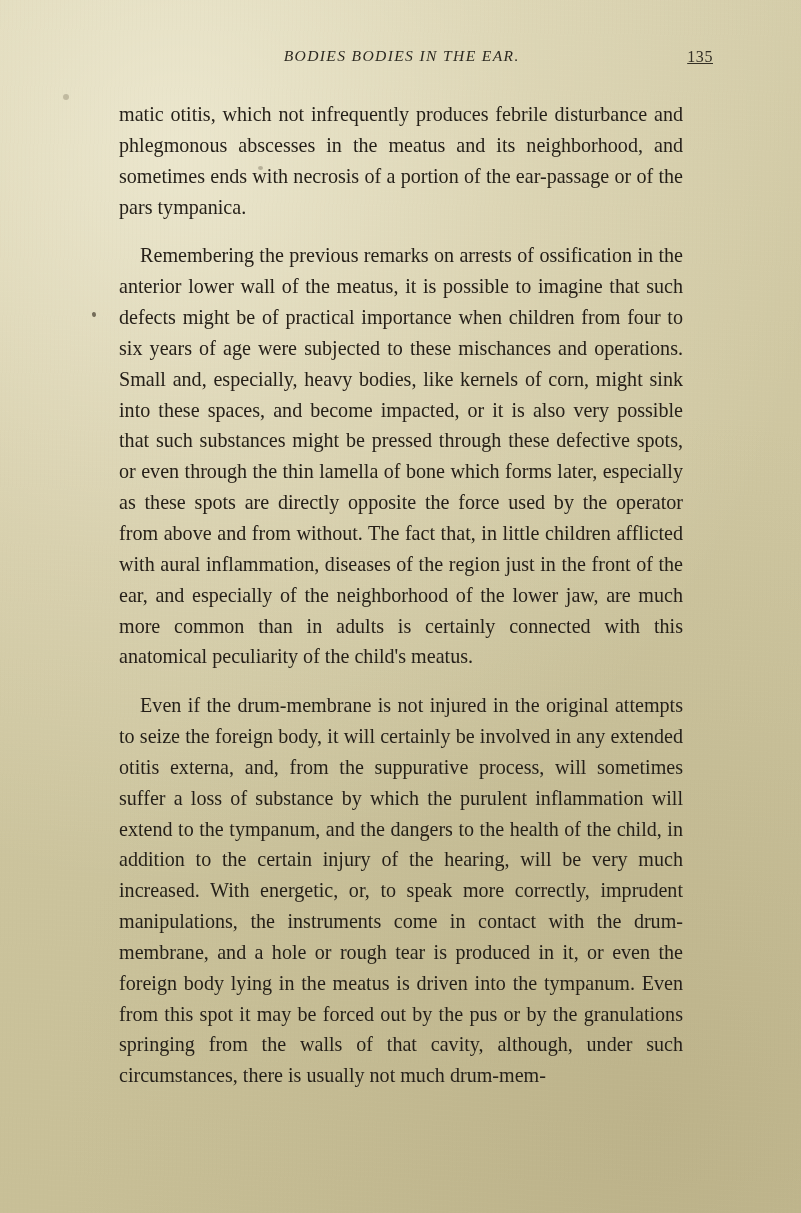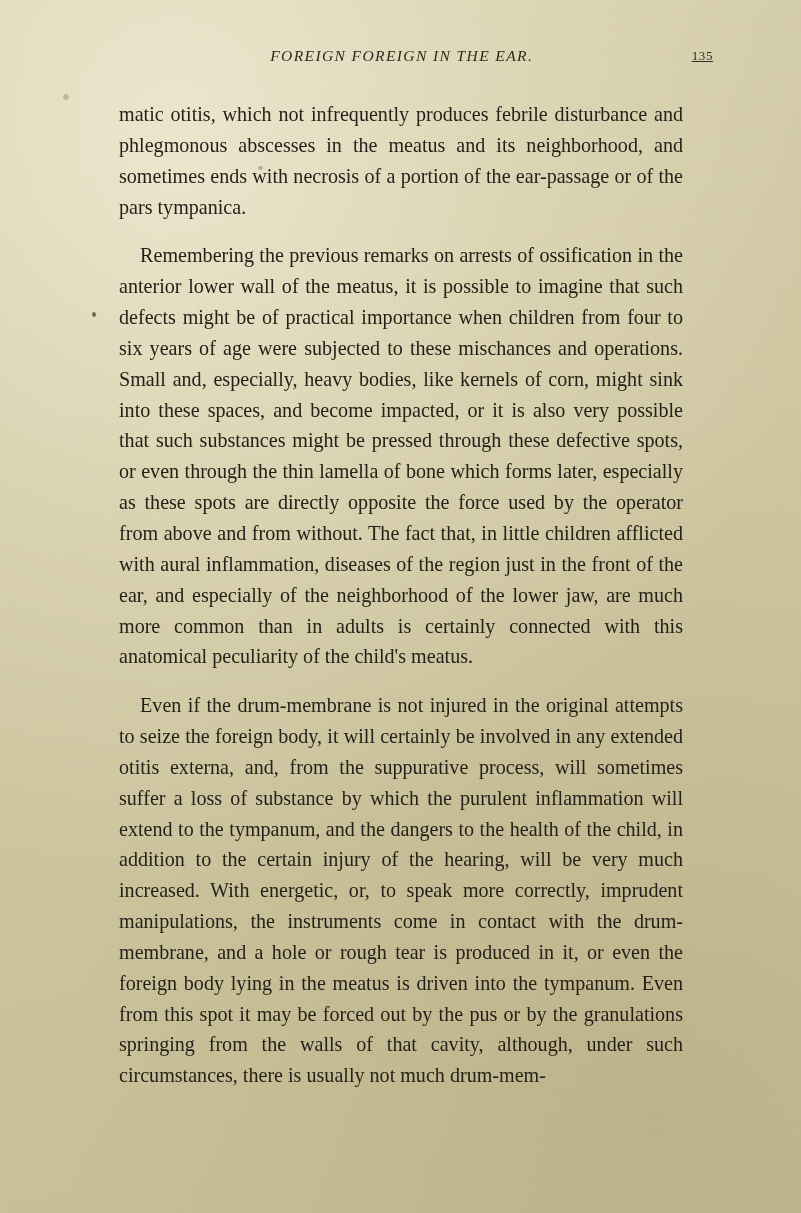--- a/index.html
+++ b/index.html
@@ -60,21 +60,21 @@
     font-size: 15.6px;
     letter-spacing: 1.35px;
     color: #2d2a21;
     white-space: nowrap;
     text-indent: 1.35px;
   }
   .head-folio {
     position: absolute;
     right: -12px;
     top: 1px;
-    font-size: 13px;
+    font-size: 16px;
     letter-spacing: 0.6px;
     color: #332f25;
     text-decoration: underline;
   }
 
   
   .body-text {
     margin-top: 13px;
     font-size: 20.1px;
     line-height: 30.85px;
@@ -133,21 +133,21 @@
 <div id="page">
 
   <div id="grain"></div>
   <div id="speck3"></div>
   <div id="speck2"></div>
   <div id="speck"></div>
 
   <div class="content">
 
     <div class="running-head">
-      <div class="head-title">FOREIGN FOREIGN IN THE EAR.</div>
+      <div class="head-title">BODIES BODIES IN THE EAR.</div>
       <div class="head-folio">135</div>
     </div>
 
     <div class="body-text">
       <p class="first">matic otitis, which not infrequently produces febrile disturbance and phlegmonous abscesses in the meatus and its neighborhood, and sometimes ends with necrosis of a portion of the ear-passage or of the pars tympanica.</p>
       <p>Remembering the previous remarks on arrests of ossification in the anterior lower wall of the meatus, it is possible to imagine that such defects might be of practical importance when children from four to six years of age were subjected to these mischances and operations. Small and, especially, heavy bodies, like kernels of corn, might sink into these spaces, and become impacted, or it is also very possible that such substances might be pressed through these defective spots, or even through the thin lamella of bone which forms later, especially as these spots are directly opposite the force used by the operator from above and from without. The fact that, in little children afflicted with aural inflammation, diseases of the region just in the front of the ear, and especially of the neighborhood of the lower jaw, are much more common than in adults is certainly connected with this anatomical peculiarity of the child's meatus.</p>
       <p>Even if the drum-membrane is not injured in the original attempts to seize the foreign body, it will certainly be involved in any extended otitis externa, and, from the suppurative process, will sometimes suffer a loss of substance by which the purulent inflammation will extend to the tympanum, and the dangers to the health of the child, in addition to the certain injury of the hearing, will be very much increased. With energetic, or, to speak more correctly, imprudent manipulations, the instruments come in contact with the drum-membrane, and a hole or rough tear is produced in it, or even the foreign body lying in the meatus is driven into the tympanum. Even from this spot it may be forced out by the pus or by the granulations springing from the walls of that cavity, although, under such circumstances, there is usually not much drum-mem-</p>
     </div>
 
   </div>

